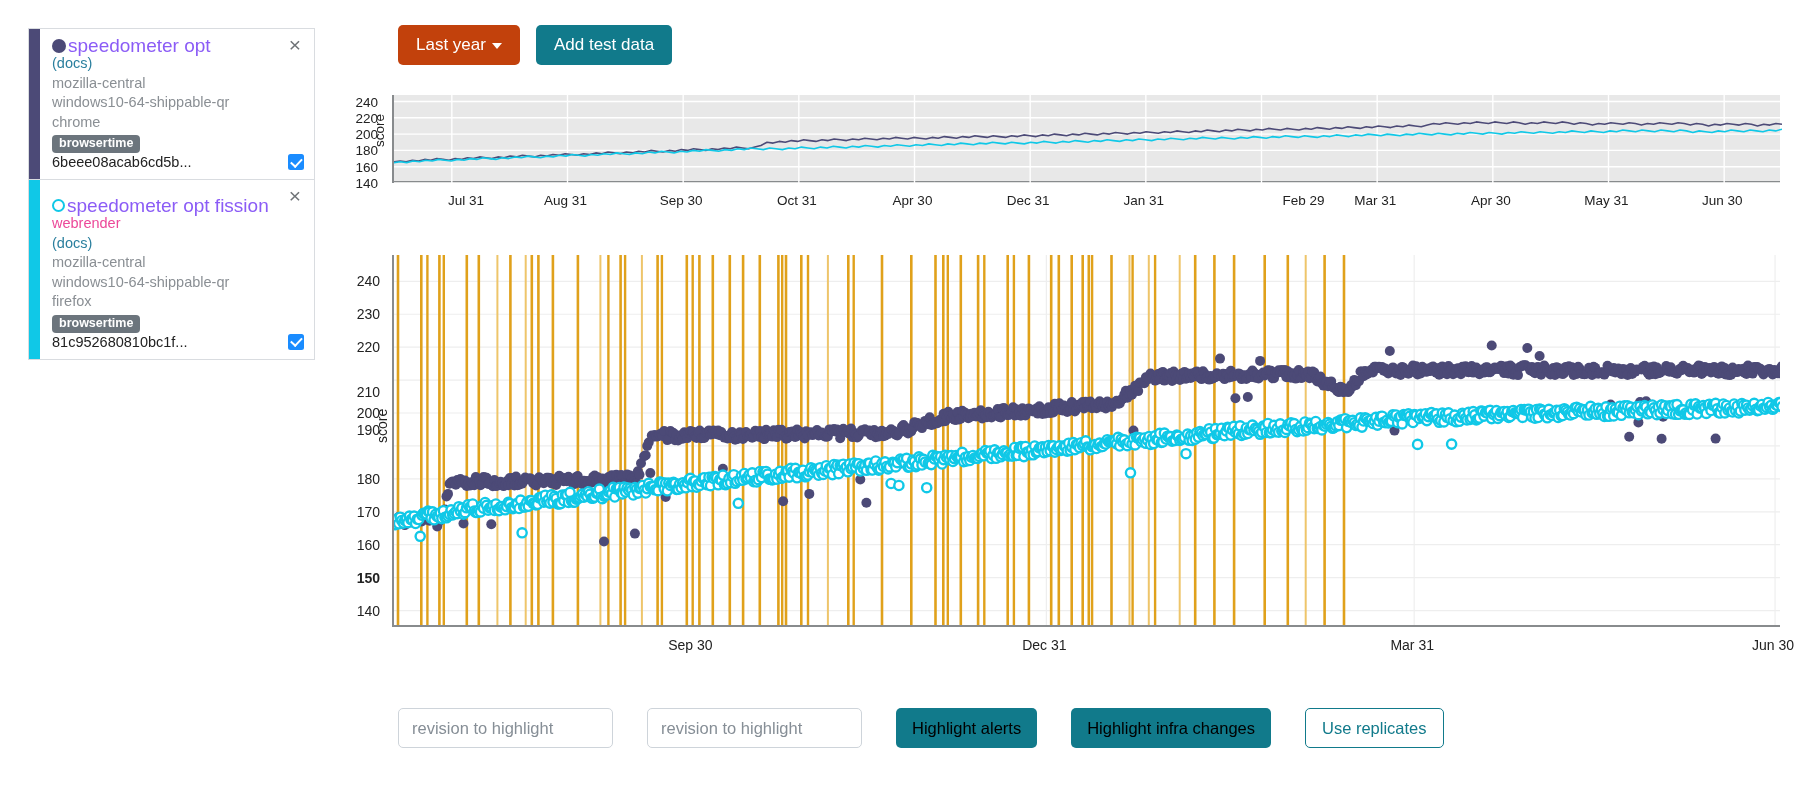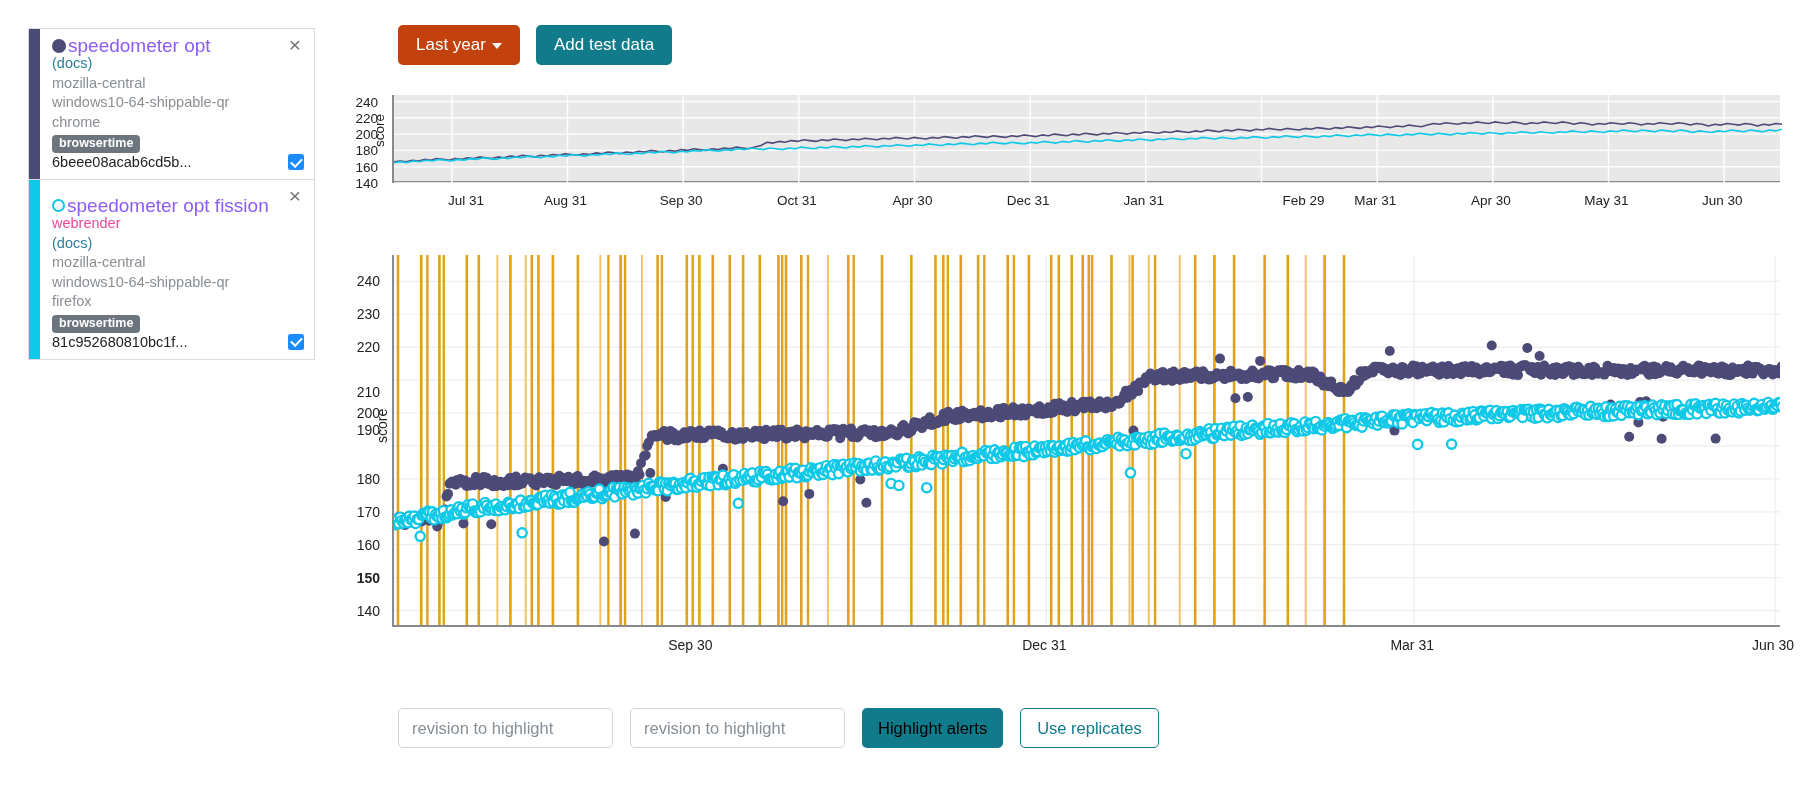--- a/index.html
+++ b/index.html
@@ -111,21 +111,21 @@
     background: #ffffff; border-left: 2px solid #888b8d; border-bottom: 2px solid #888b8d;
     overflow: hidden;
   }
   .mc-xlabels { position: absolute; left: 52px; top: 376px; width: 1388px; height: 24px; }
   .mc-xlabel {
     position: absolute; font-size: 14px; color: #222; transform: translateX(-50%);
     white-space: nowrap; top: 6px;
   }
 
   
-  .controls { position: absolute; left: 398px; top: 708px; display: flex; gap: 17px; align-items: center; }
+  .controls { position: absolute; left: 398px; top: 708px; display: flex; gap: 34px; align-items: center; }
   .txt-input {
     width: 215px; height: 40px; border: 1px solid #ced4da; border-radius: 5px;
     padding: 0 13px; font-size: 16.5px; color: #212529;
     font-family: "Liberation Sans", sans-serif; background: #fff;
   }
   .txt-input::placeholder { color: #868e96; }
   .btn-sm { height: 40px; padding: 0 16px; font-size: 16.5px; border-radius: 5px;
     border: none; cursor: pointer; font-family: "Liberation Sans", sans-serif; }
   .btn-outline {
     background: #fff; color: #117a8b; border: 1.3px solid #117a8b;
@@ -2135,16 +2135,17 @@
         <div class="mc-xlabel" style="left: 652.36px;">Dec 31</div>
         <div class="mc-xlabel" style="left: 1020.18px;">Mar 31</div>
         <div class="mc-xlabel" style="left: 1381.06px;">Jun 30</div>
       </div>
   </div>
 
   <div class="controls">
     <input class="txt-input" placeholder="revision to highlight" style="">
     <input class="txt-input" placeholder="revision to highlight" style="">
     <button class="btn-sm btn-teal">Highlight alerts</button>
+    <button class="btn-sm btn-teal">Highlight infra changes</button>
     <button class="btn-sm btn-outline">Use replicates</button>
   </div>
 
 </div>
 
 </body></html>

